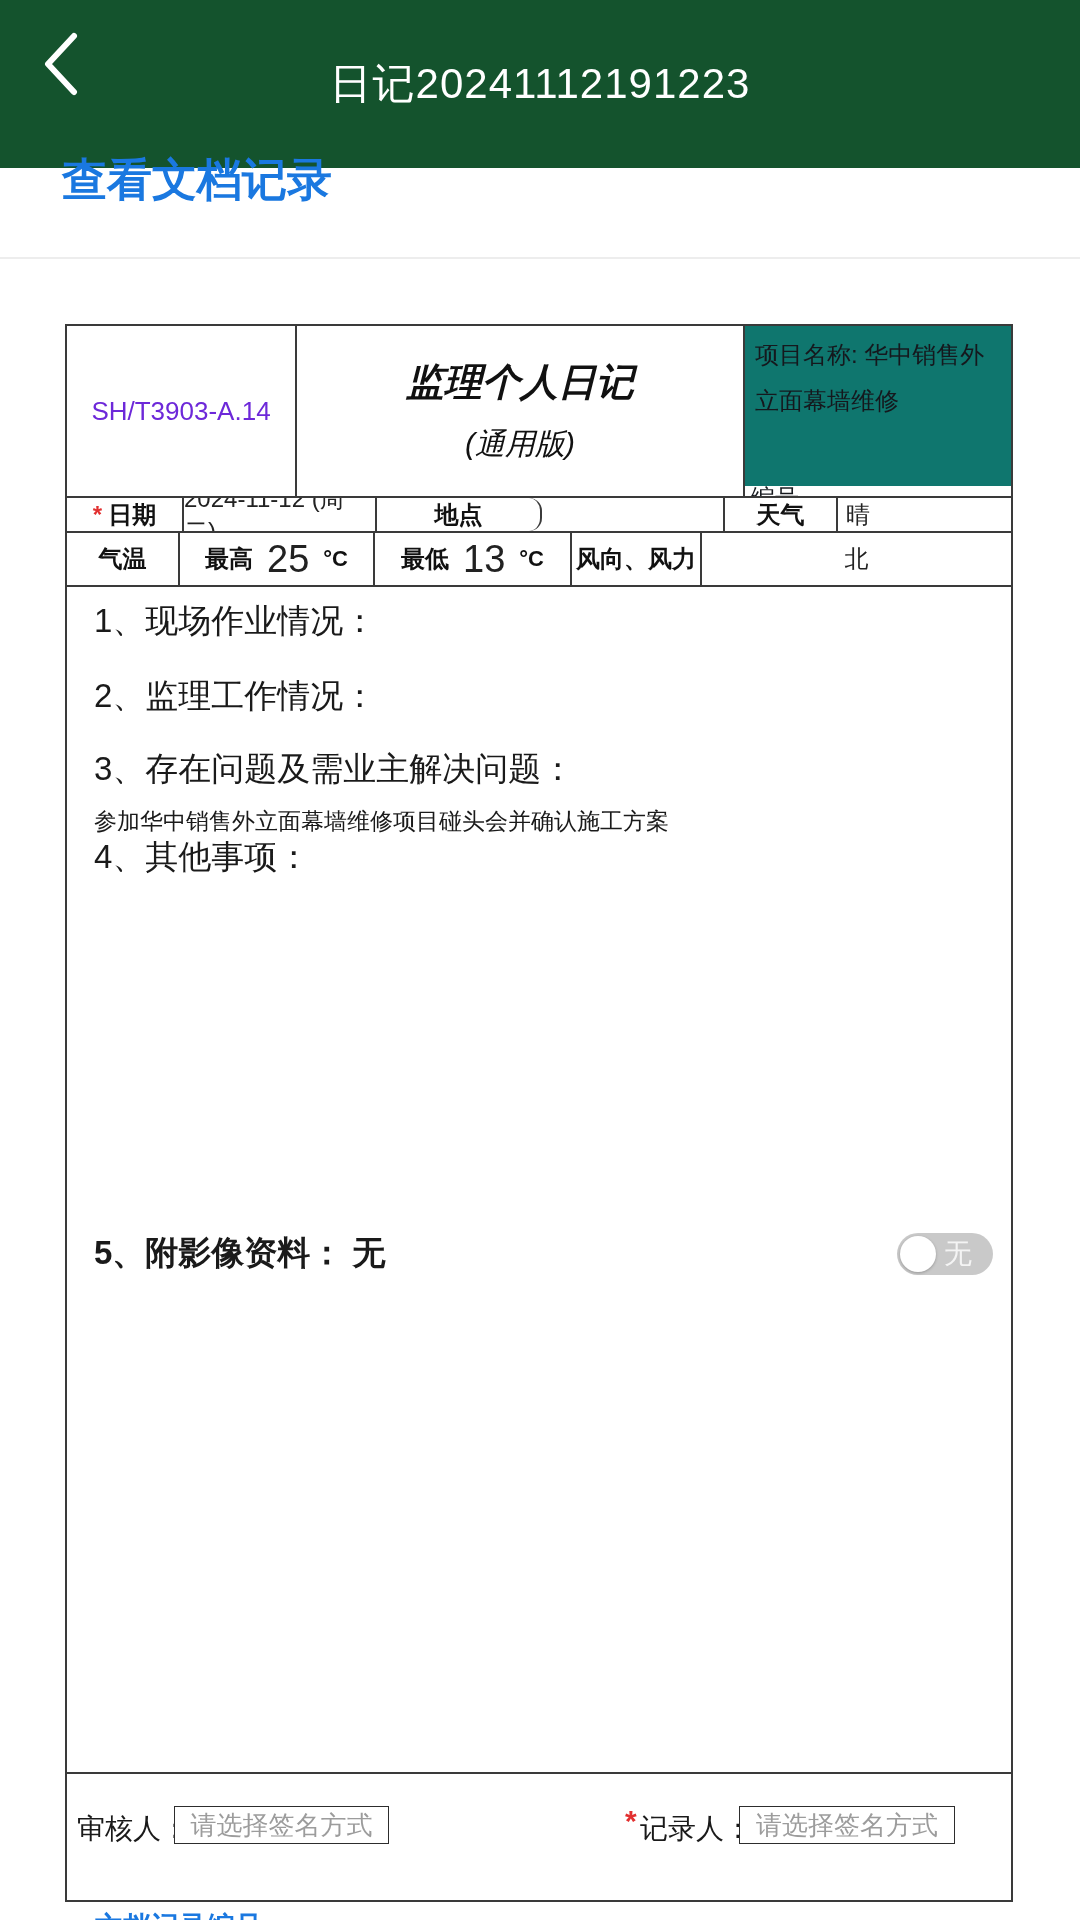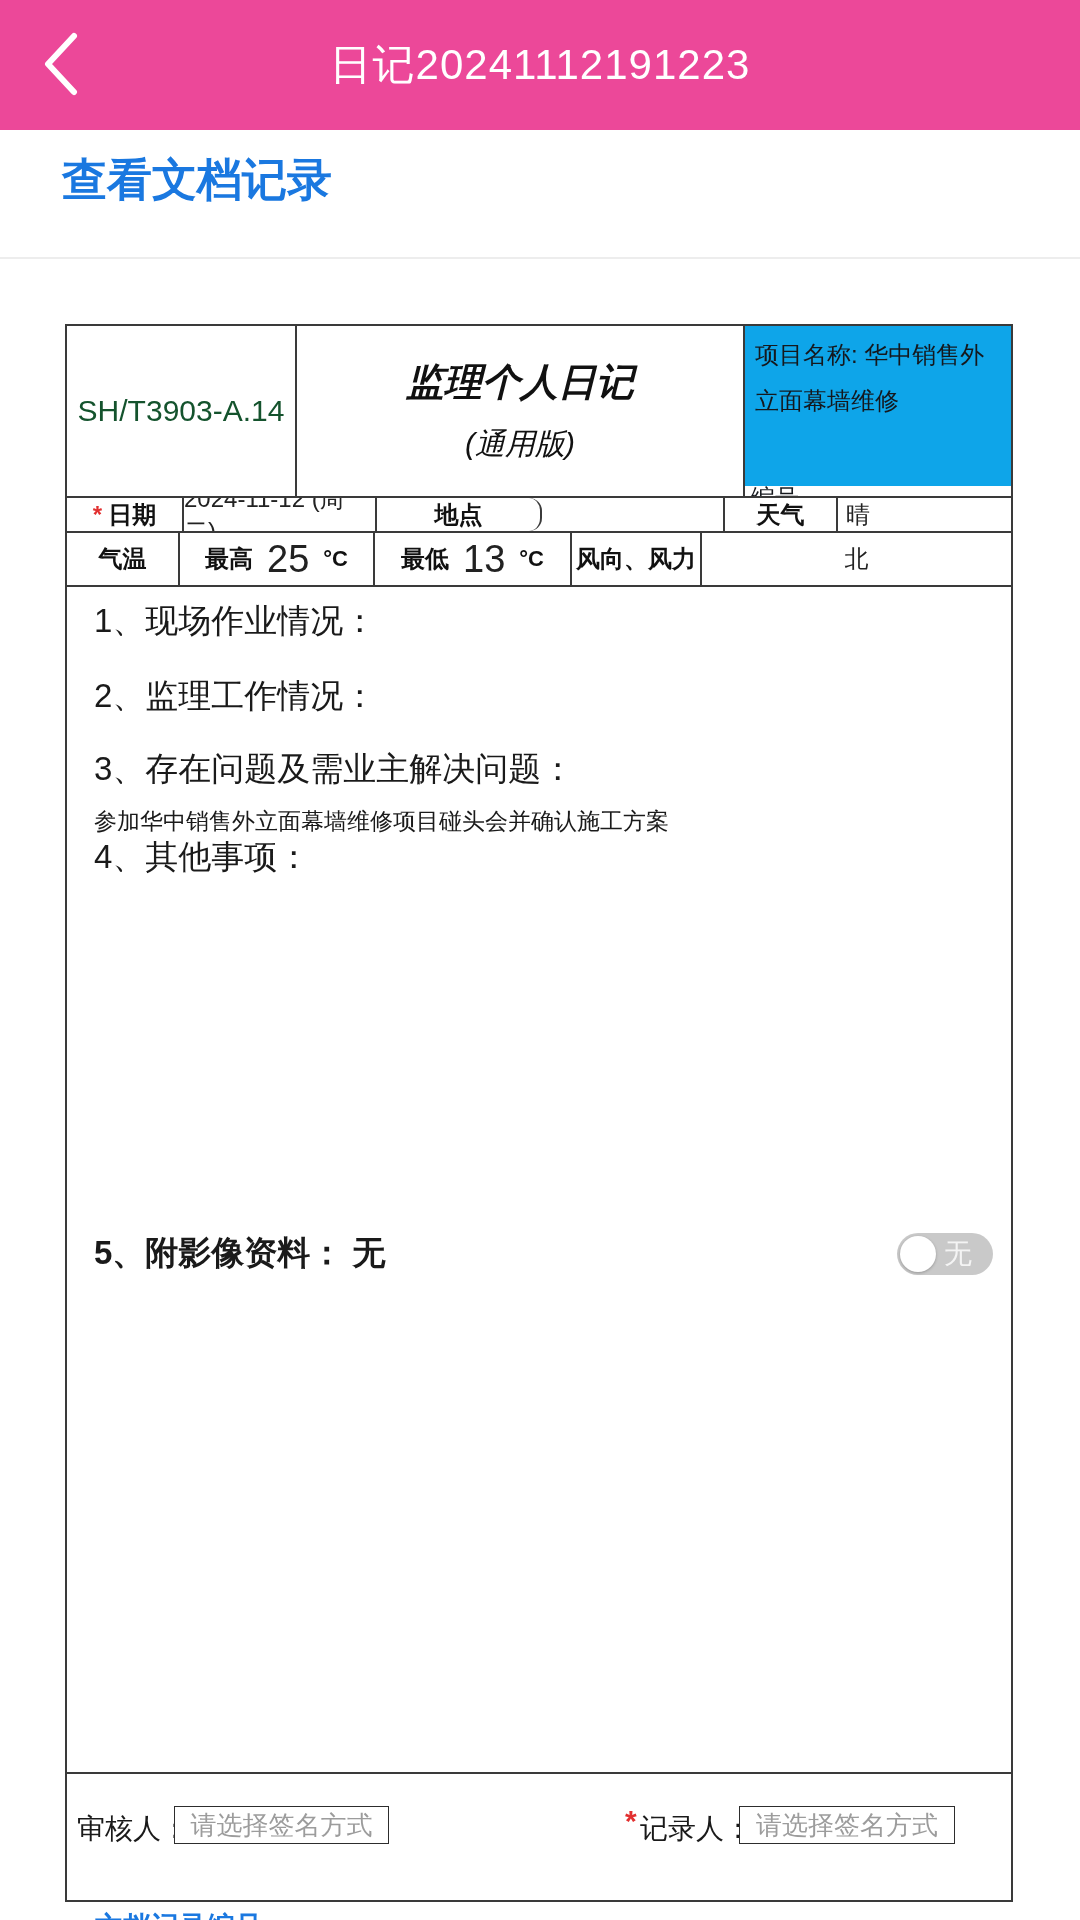--- a/index.html
+++ b/index.html
@@ -2,21 +2,21 @@
 <html><head>
 <meta charset="utf-8">
 <style>
   html,body{margin:0;padding:0;background:#fff;}
   .screen{
     position:relative;width:1080px;height:1920px;overflow:hidden;background:#ffffff;
     font-family:"Liberation Sans","DejaVu Sans",sans-serif;color:#1c1c1c;
   }
   
   .appbar{
-    position:absolute;left:0;top:0;width:1080px;height:130px;background:#ec4899;
+    position:absolute;left:0;top:0;width:1080px;height:168px;background:#14532d;
     display:flex;align-items:center;justify-content:center;
   }
   .appbar-title{color:#ffffff;font-size:42px;font-weight:400;letter-spacing:1px;}
   .back-btn{
     position:absolute;left:28px;top:32px;width:64px;height:64px;
     display:flex;align-items:center;justify-content:center;cursor:pointer;background:transparent;border:none;
   }
   
   .view-link{
     position:absolute;left:62px;top:150px;font-size:45px;font-weight:700;color:#1a78e0;
@@ -28,27 +28,27 @@
   .doc-table{
     position:absolute;left:65px;top:324px;width:948px;height:1578px;
     border:2px solid #3a3a3a;box-sizing:border-box;display:flex;flex-direction:column;background:#fff;
   }
   .t-row{display:flex;flex-direction:row;border-bottom:2px solid #3a3a3a;box-sizing:border-box;}
   .t-row:last-child{border-bottom:none;}
   .t-cell{border-right:2px solid #3a3a3a;box-sizing:border-box;display:flex;align-items:center;justify-content:center;overflow:hidden;}
   .t-cell:last-child{border-right:none;}
   
   .row-head{height:172px;}
-  .cell-code{width:230px;font-size:30px;color:#14532d;}
+  .cell-code{width:230px;font-size:26px;color:#6d28d9;}
   .cell-title{width:448px;flex-direction:column;gap:16px;font-style:italic;}
   .form-title{font-size:38px;font-weight:700;color:#111;}
   .form-subtitle{font-size:30px;color:#111;}
   .cell-project{width:266px;flex-direction:column;align-items:stretch;justify-content:flex-start;}
   .project-box{
-    background:#0ea5e9;height:160px;padding:6px 10px 0 10px;box-sizing:border-box;
+    background:#0f766e;height:160px;padding:6px 10px 0 10px;box-sizing:border-box;
     font-size:24px;line-height:46px;color:#15181d;
   }
   .project-clip{height:10px;overflow:hidden;padding-left:6px;font-size:24px;line-height:24px;color:#15181d;}
   
   .row-date{height:35px;}
   .row-date .t-cell{font-size:24px;}
   .lbl{font-weight:700;color:#111;}
   .c-datelbl{width:117px;gap:4px;}
   .c-dateval{width:193px;font-size:20px;color:#222;}
   .c-loclbl{width:165px;border-radius:13px;}

